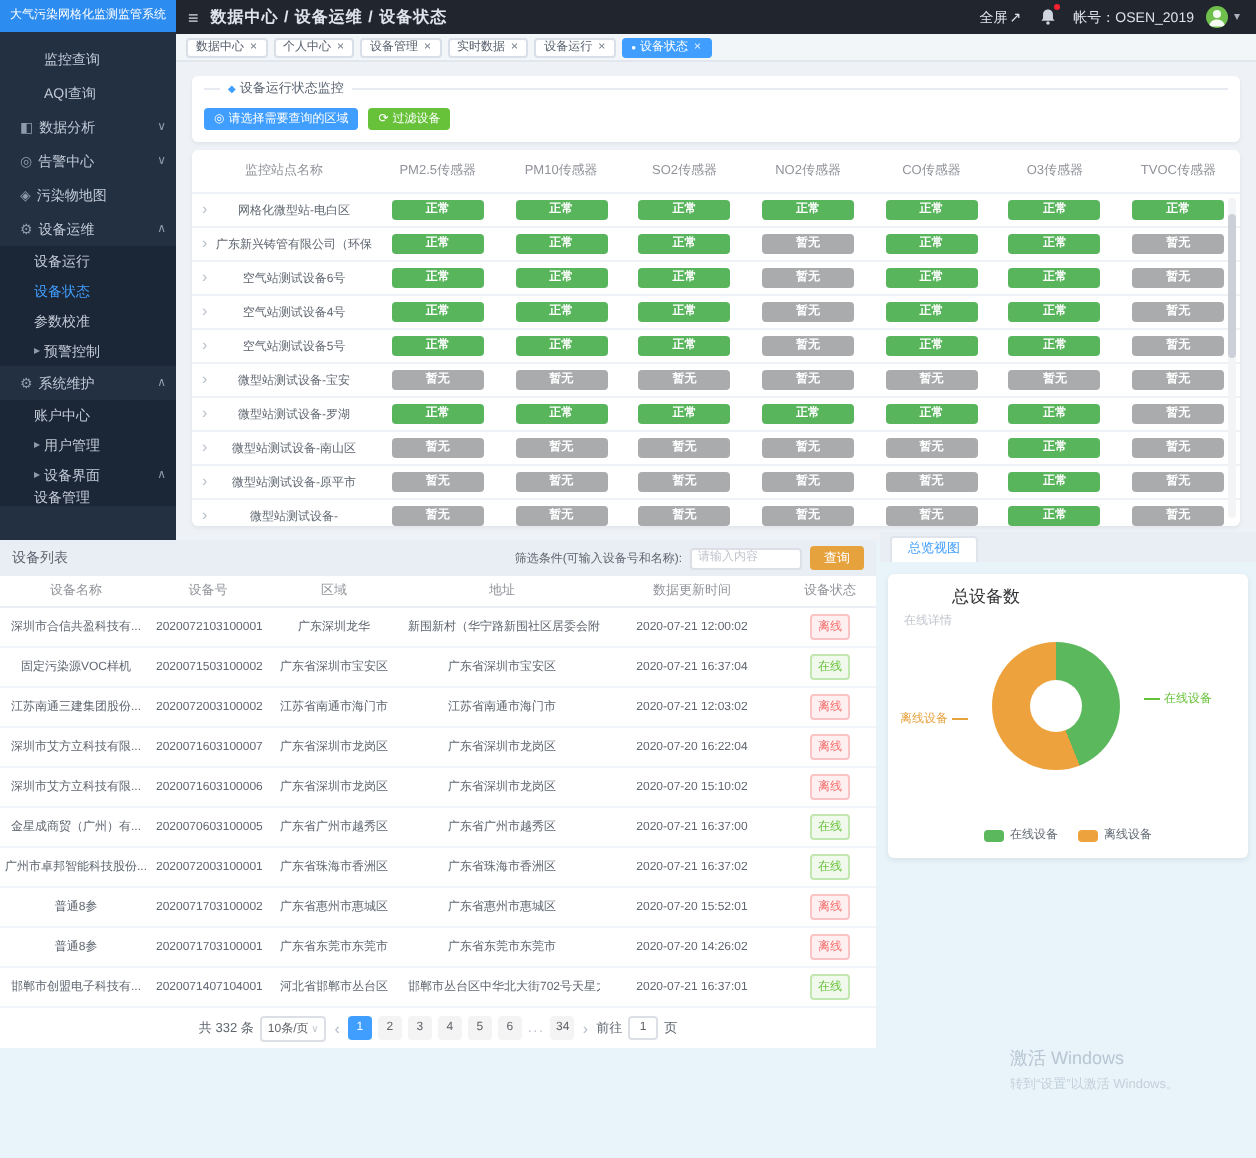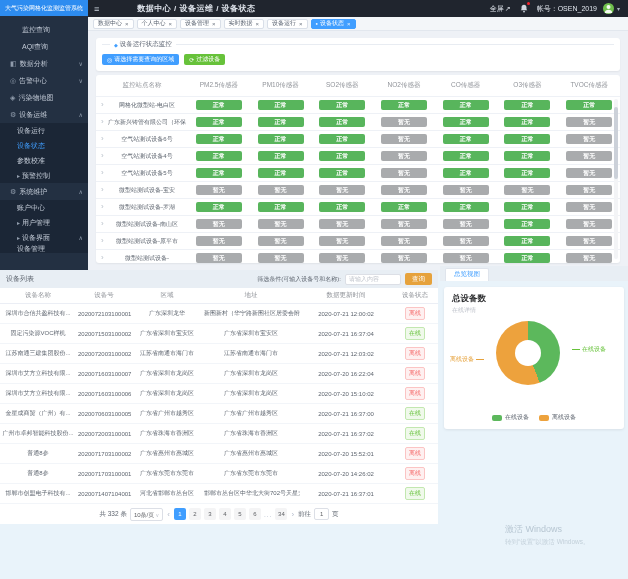--- a/index.html
+++ b/index.html
@@ -15,21 +15,21 @@
   .mi.sub{height:15px;background:#1b2636;padding-left:17px;}
   .mi.active{color:#409eff;}
   .mi.cut{height:8px;overflow:hidden;}
   .miicon{margin-right:3px;font-size:7px;color:#8f9bab;}
   .micaret{margin-left:auto;font-size:6px;color:#8f9bab;}
   .miarrow{margin-right:2px;font-size:6px;color:#8f9bab;}
 
   
   .topbar{position:absolute;left:88px;top:0;width:540px;height:17px;background:#20252e;display:flex;align-items:center;padding:0 8px 0 6px;color:#dfe4ec;}
   .hamb{font-size:9px;margin-right:6px;color:#cfd6e0;cursor:pointer;}
-  .crumb{font-size:8px;font-weight:bold;letter-spacing:.5px;margin-left:32px;}
+  .crumb{font-size:8px;font-weight:bold;letter-spacing:.5px;}
   .spacer{flex:1;}
   .fs{display:flex;align-items:center;gap:1px;font-size:7px;margin-right:9px;cursor:pointer;}
   .bell{position:relative;margin-right:9px;display:flex;cursor:pointer;}
   .bdot{position:absolute;right:-2px;top:-2px;width:3px;height:3px;background:#f5222d;border-radius:50%;}
   .acct{font-size:7px;margin-right:6px;}
   .avatar{width:11px;height:11px;border-radius:50%;background:#6fbf4c;display:flex;align-items:center;justify-content:center;margin-right:3px;overflow:hidden;cursor:pointer;}
   .ucaret{font-size:6px;color:#aab2bf;cursor:pointer;}
 
   
   .tabsbar{position:absolute;left:88px;top:17px;width:540px;height:14px;background:#f3f6f9;border-bottom:1px solid #e2e7ee;display:flex;align-items:center;gap:3px;padding:0 5px;}
@@ -87,21 +87,21 @@
   .pnav{color:#b4bccc;font-size:8px;padding:0 1px;cursor:pointer;}
   .pchip{min-width:12px;height:12px;line-height:12px;text-align:center;background:#f4f4f5;border-radius:2px;font-size:6px;color:#606266;cursor:pointer;padding:0 1px;}
   .pchip.active{background:#409eff;color:#fff;}
   .pdots{color:#b4bccc;letter-spacing:1px;}
   .pginput{width:15px;height:12px;border:1px solid #dcdfe6;border-radius:2px;text-align:center;font-size:6px;color:#606266;padding:0;font-family:inherit;}
 
   
   .ovtabbar{position:absolute;left:440px;top:266px;width:188px;height:15px;background:#e8eef4;display:flex;align-items:flex-end;padding-left:5px;}
   .ovtab{background:#fff;border:1px solid #dfe4ec;border-bottom:none;border-radius:2px 2px 0 0;font-size:6.5px;color:#409eff;padding:1px 8px 2px;cursor:pointer;}
   .ovcard{position:absolute;left:444px;top:287px;width:180px;height:142px;background:#fff;border-radius:3px;box-shadow:0 1px 3px rgba(0,0,0,.08);}
-  .ovtitle{padding:6px 8px 0;font-size:8.5px;font-weight:bold;color:#303133;}
+  .ovtitle{padding:6px 8px 0;font-size:8.5px;font-weight:normal;color:#303133;margin-left:24px;}
   .ovsub{padding:1px 8px 0;font-size:6px;color:#c0c4cc;}
   .donutwrap{position:relative;height:78px;margin-top:2px;}
   .donut{position:absolute;left:52px;top:4px;width:64px;height:64px;border-radius:50%;}
   .dhole{position:absolute;left:19px;top:19px;width:26px;height:26px;border-radius:50%;background:#fff;}
   .callout{position:absolute;font-size:6px;display:flex;align-items:center;gap:2px;white-space:nowrap;}
   .callout.online{right:18px;top:28px;color:#67c23a;}
   .callout.offline{left:6px;top:38px;color:#e6a23c;}
   .cline{display:inline-block;width:8px;height:1px;background:currentColor;}
   .ovlegend{position:absolute;left:0;bottom:7px;width:100%;display:flex;justify-content:center;gap:10px;}
   .lgitem{display:flex;align-items:center;gap:3px;cursor:pointer;}

